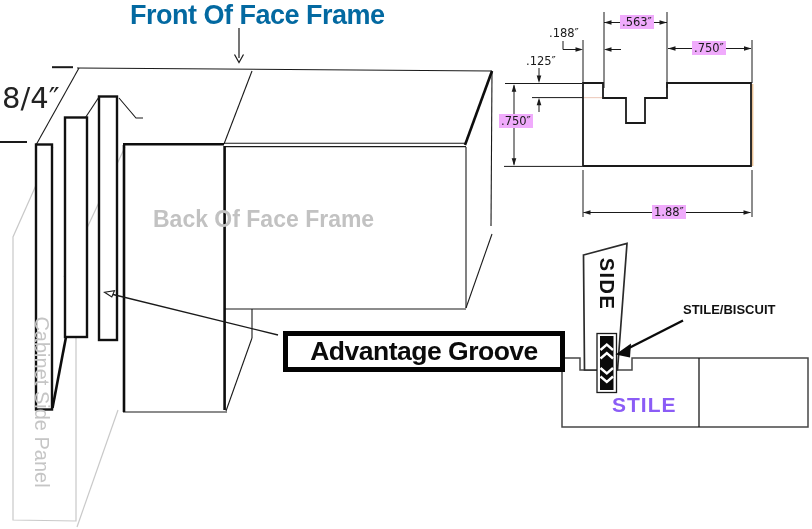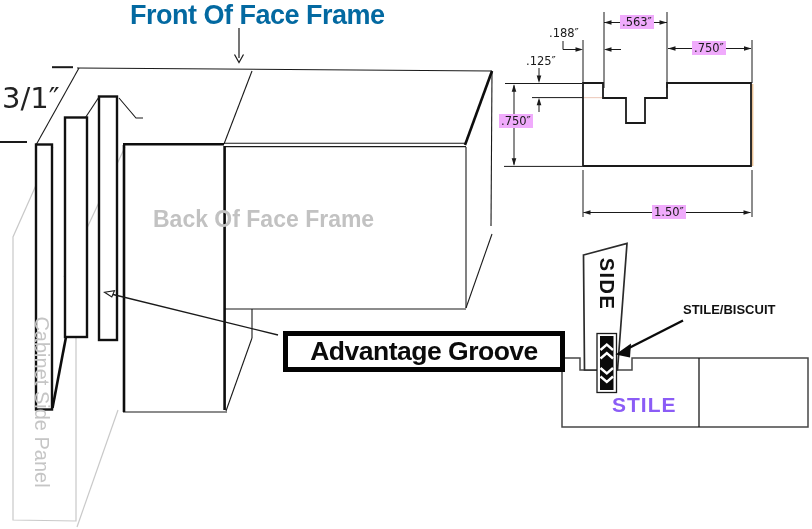--- a/index.html
+++ b/index.html
@@ -158,32 +158,32 @@
       </g>
       <g>
         <path d="M683,320.5 L627,349" stroke="#0a0a0a" stroke-width="2.4" fill="none"></path>
         <polygon points="615.5,354.5 631,343.5 630,357.5" fill="#0a0a0a"></polygon>
       </g>
     </g>
   </svg>
 
   <div class="abs front-label">Front Of Face Frame</div>
 
-  <div class="abs thickness-label">3/1″</div>
+  <div class="abs thickness-label">8/4″</div>
 
   <div class="abs back-label">Back Of Face Frame</div>
 
   <div class="abs cabinet-label">Cabinet Side Panel</div>
 
   <div class="abs groove-box">Advantage Groove</div>
 
   <div class="abs dim d188">.188″</div>
   <div class="abs dim bg d563">.563″</div>
   <div class="abs dim bg d750t">.750″</div>
   <div class="abs dim d125">.125″</div>
   <div class="abs dim bg d750l">.750″</div>
-  <div class="abs dim bg d150">1.50″</div>
+  <div class="abs dim bg d150">1.88″</div>
 
   <div class="abs side-label">SIDE</div>
   <div class="abs stile-label">STILE</div>
   <div class="abs spline-label">STILE/BISCUIT</div>
 
 </div>
 
 </body></html>

